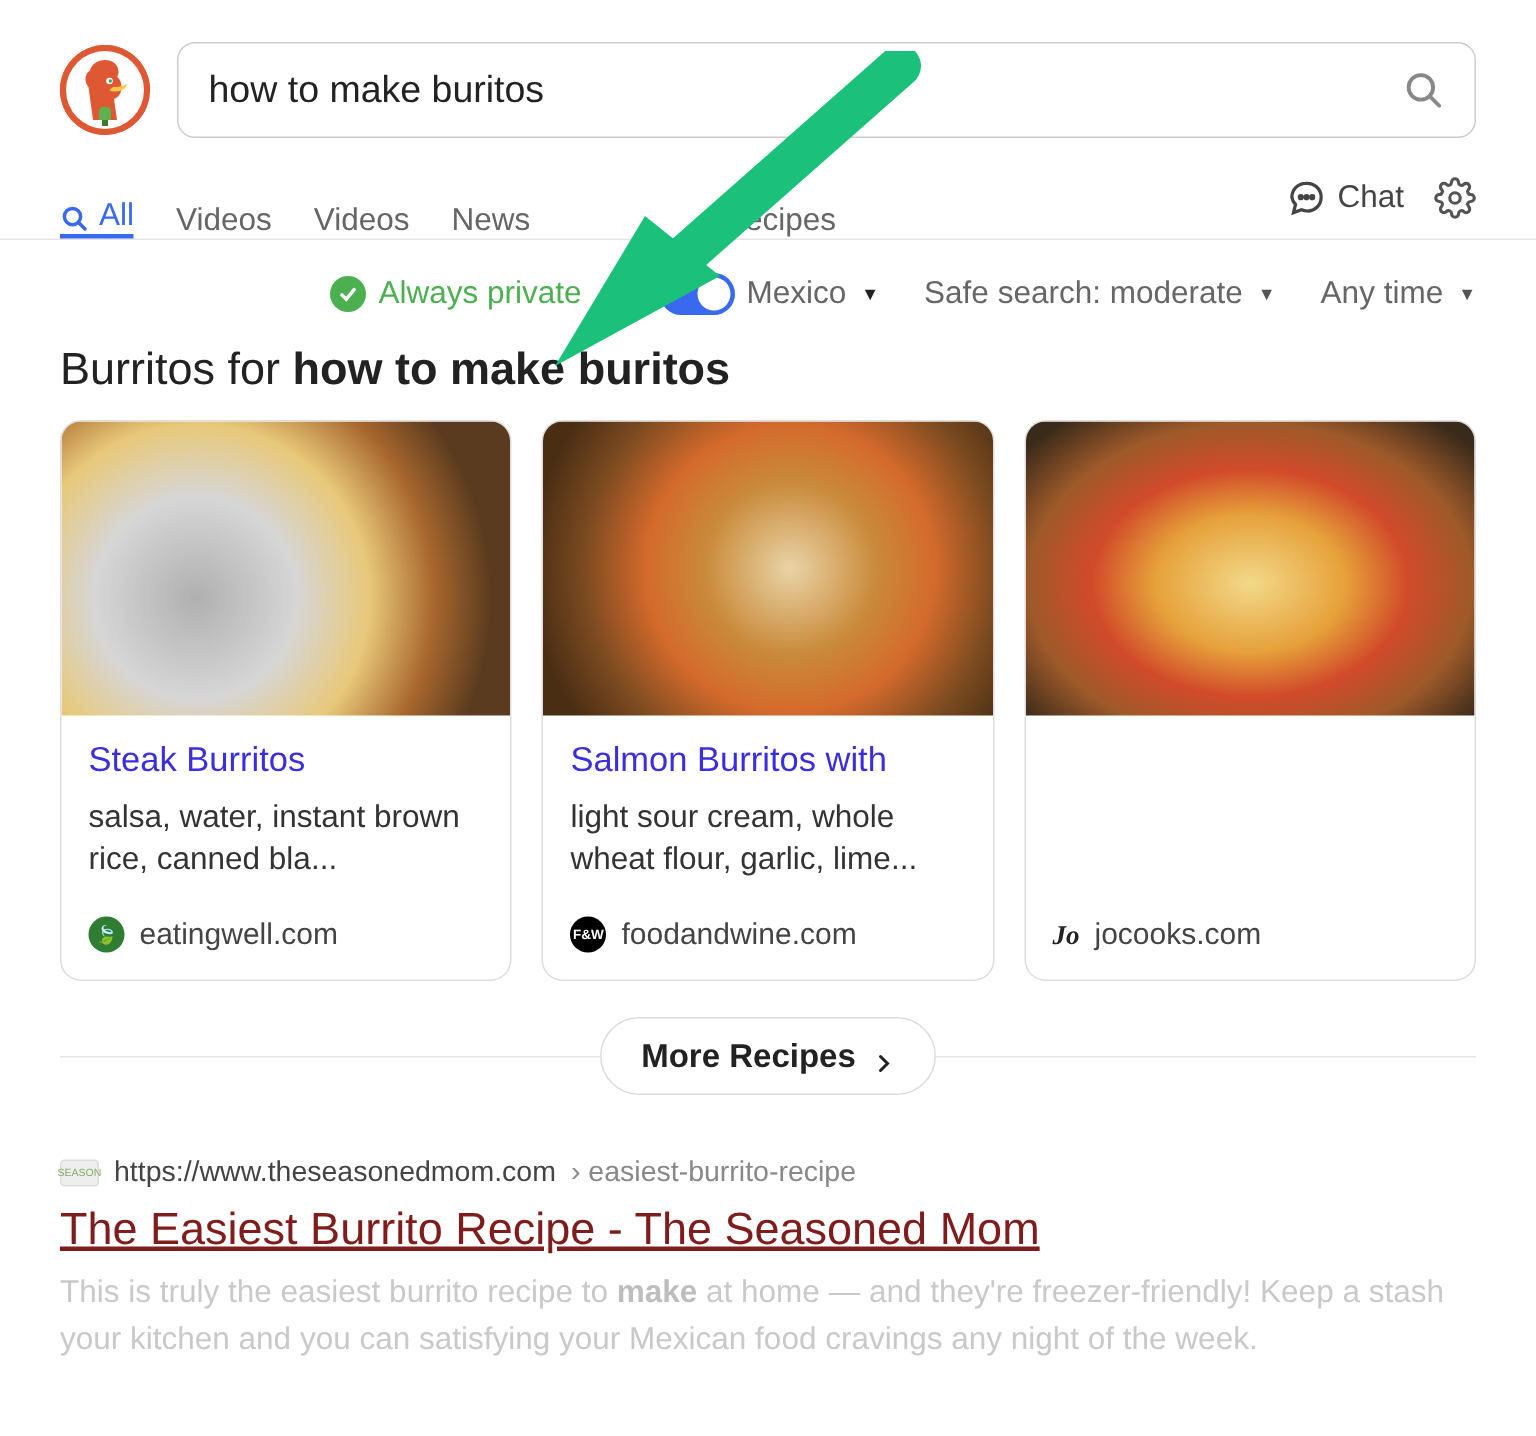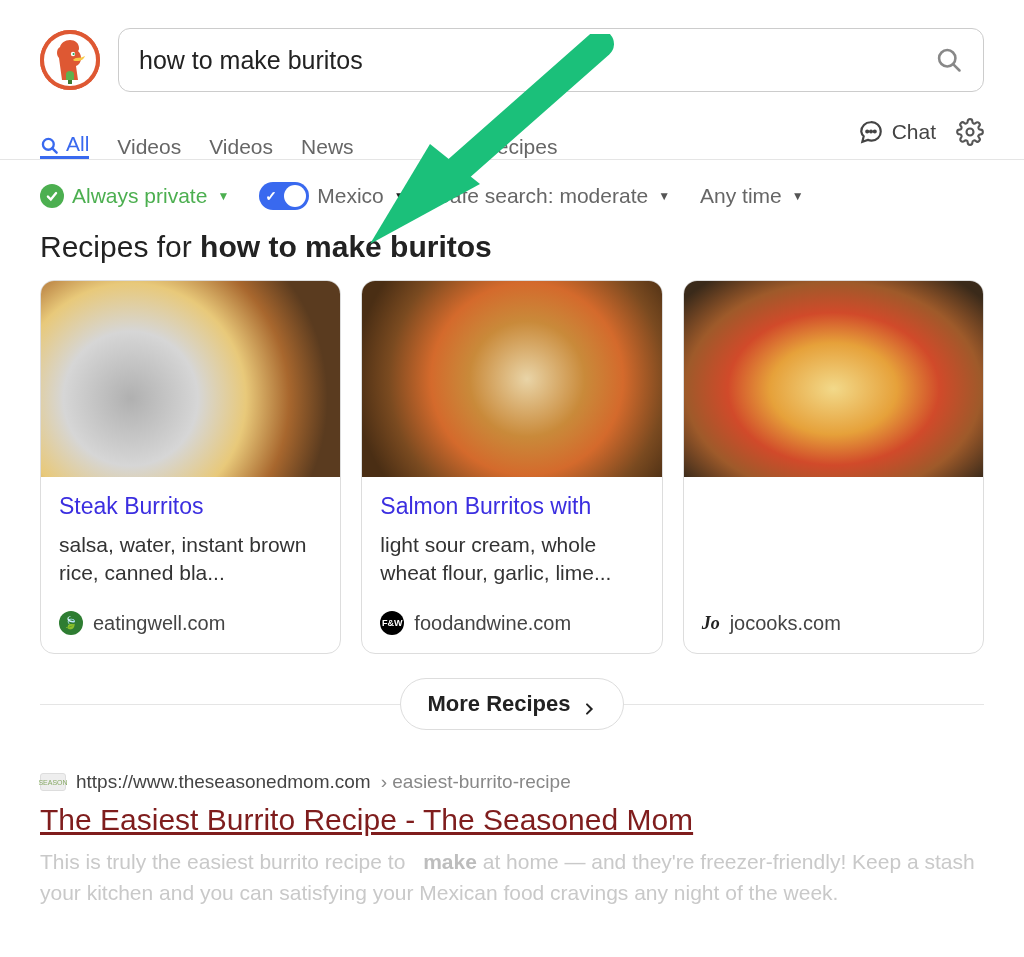--- a/index.html
+++ b/index.html
@@ -81,20 +81,21 @@
   }
   .gear-btn { color:#555; display:flex; }
   
   .filters {
     display:flex;
     align-items:center;
     gap: 30px;
     padding: 22px 40px 14px 40px;
     font-size: 21px;
     position:relative;
+    justify-content:flex-end;
   }
   .filter {
     display:flex;
     align-items:center;
     gap: 8px;
     color:#666;
     cursor:pointer;
     white-space:nowrap;
   }
   .check-badge {
@@ -241,21 +242,21 @@
     font-size:30px;
     font-weight:500;
     margin-bottom:10px;
     text-decoration:underline;
   }
   .result .snippet {
     color:#c9c9c9;
     font-size:21px;
     line-height:1.45;
   }
-  .result .snippet b { color:#bdbdbd; font-weight:700;margin-left:12px; }
+  .result .snippet b { color:#bdbdbd; font-weight:700; }
 </style>
 </head>
 <body>
 
 <div class="header">
   <div class="logo">
     <svg viewBox="0 0 60 60">
       <circle cx="30" cy="30" r="30" fill="#de5833"></circle>
       <circle cx="30" cy="30" r="26" fill="#fff"></circle>
       <path d="M30 10c-5 0-9 3-10 7-2 1-3 3-3 6 0 2 1 4 2 5l3 22h16l-2-14c3-1 5-4 5-8 0-3-1-5-3-7 1-1 1-2 1-3 0-5-4-8-9-8z" fill="#de5833"></path>
@@ -343,21 +344,21 @@
     <span class="caret">▼</span>
   </div>
 
   <svg class="arrow-overlay" width="260" height="220" viewBox="0 0 260 220">
     <line x1="240" y1="10" x2="70" y2="160" stroke="#1bc07a" stroke-width="28" stroke-linecap="round"></line>
     <polygon points="10,210 120,150 70,110" fill="#1bc07a"></polygon>
   </svg>
 </div>
 
 <div class="recipes-heading">
-  <span>Recipes for</span>
+  <span>Burritos for</span>
   <span class="bold">how to make buritos</span>
 </div>
 
 <div class="cards">
   <div class="card">
     <div class="img steak"></div>
     <div class="body">
       <div class="title">Steak Burritos</div>
       <div class="desc">salsa, water, instant brown rice, canned bla...</div>
     </div>

